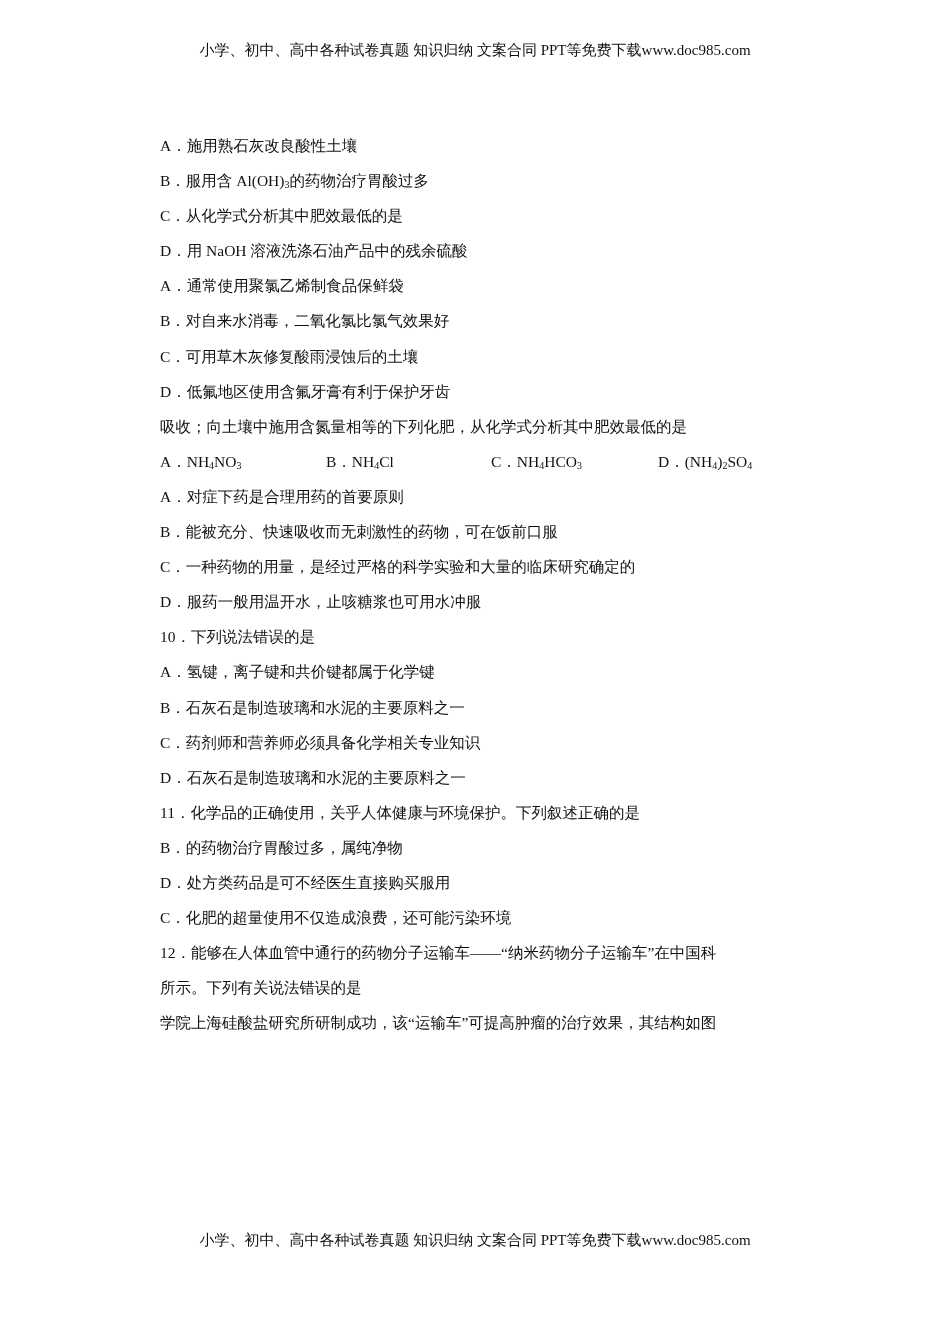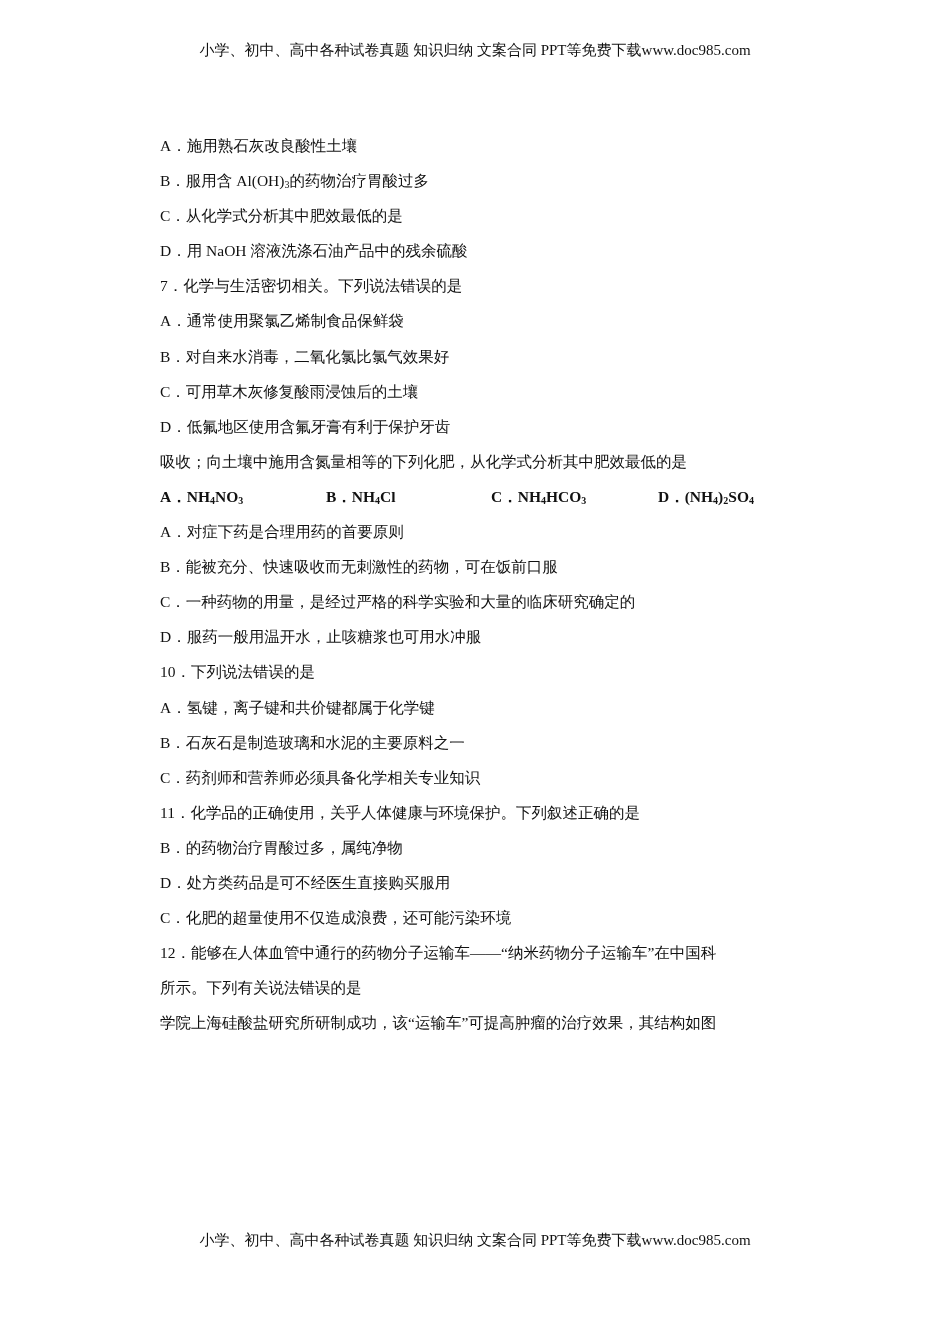--- a/index.html
+++ b/index.html
@@ -15,42 +15,41 @@
   }
   .hdr.top { top: 40px; }
   .hdr.bottom { top: 1230px; }
   .content {
     position: absolute; left: 160px; top: 116px; width: 630px;
     font-size: 15.5px;
     margin-top: 19px;
   }
   .line { height: 35.1px; line-height: 22px; white-space: nowrap; }
   .row4 { display: flex; height: 35.1px; line-height: 22px; }
-  .row4 span.opt { display: inline-block; font-weight: bold; }
+  .row4 span.opt { display: inline-block; }
   .row4 .c1 { width: 166px; }
   .row4 .c2 { width: 165px; }
   .row4 .c3 { width: 167px; }
   sub { font-size: 10px; vertical-align: -2px; line-height: 0; }
 </style>
 </head>
 <body>
 
 <div class="hdr top">
   <span>小学、初中、高中各种试卷真题  知识归纳  文案合同  PPT等免费下载</span>
   <span>www.doc985.com</span>
 </div>
 
 <div class="content">
 
   <div class="line">A．施用熟石灰改良酸性土壤</div>
   <div class="line"><span>B．服用含 Al(OH)</span><sub>3</sub><span>的药物治疗胃酸过多</span></div>
   <div class="line">C．从化学式分析其中肥效最低的是</div>
   <div class="line">D．用 NaOH 溶液洗涤石油产品中的残余硫酸</div>
 
-  <div class="line">7．化学与生活密切相关。下列说法错误的是</div>
   <div class="line">A．通常使用聚氯乙烯制食品保鲜袋</div>
   <div class="line">B．对自来水消毒，二氧化氯比氯气效果好</div>
   <div class="line">C．可用草木灰修复酸雨浸蚀后的土壤</div>
   <div class="line">D．低氟地区使用含氟牙膏有利于保护牙齿</div>
 
   <div class="line">吸收；向土壤中施用含氮量相等的下列化肥，从化学式分析其中肥效最低的是</div>
   <div class="row4">
     <span class="opt c1"><span>A．NH</span><sub>4</sub><span>NO</span><sub>3</sub></span>
     <span class="opt c2"><span>B．NH</span><sub>4</sub><span>Cl</span></span>
     <span class="opt c3"><span>C．NH</span><sub>4</sub><span>HCO</span><sub>3</sub></span>
@@ -59,20 +58,21 @@
 
   <div class="line">A．对症下药是合理用药的首要原则</div>
   <div class="line">B．能被充分、快速吸收而无刺激性的药物，可在饭前口服</div>
   <div class="line">C．一种药物的用量，是经过严格的科学实验和大量的临床研究确定的</div>
   <div class="line">D．服药一般用温开水，止咳糖浆也可用水冲服</div>
 
   <div class="line">10．下列说法错误的是</div>
   <div class="line">A．氢键，离子键和共价键都属于化学键</div>
   <div class="line">B．石灰石是制造玻璃和水泥的主要原料之一</div>
   <div class="line">C．药剂师和营养师必须具备化学相关专业知识</div>
+  <div class="line">D．石灰石是制造玻璃和水泥的主要原料之一</div>
 
   <div class="line">11．化学品的正确使用，关乎人体健康与环境保护。下列叙述正确的是</div>
   <div class="line">B．的药物治疗胃酸过多，属纯净物</div>
   <div class="line">D．处方类药品是可不经医生直接购买服用</div>
   <div class="line">C．化肥的超量使用不仅造成浪费，还可能污染环境</div>
 
   <div class="line">12．能够在人体血管中通行的药物分子运输车——“纳米药物分子运输车”在中国科</div>
   <div class="line">所示。下列有关说法错误的是</div>
   <div class="line">学院上海硅酸盐研究所研制成功，该“运输车”可提高肿瘤的治疗效果，其结构如图</div>
 </div>

